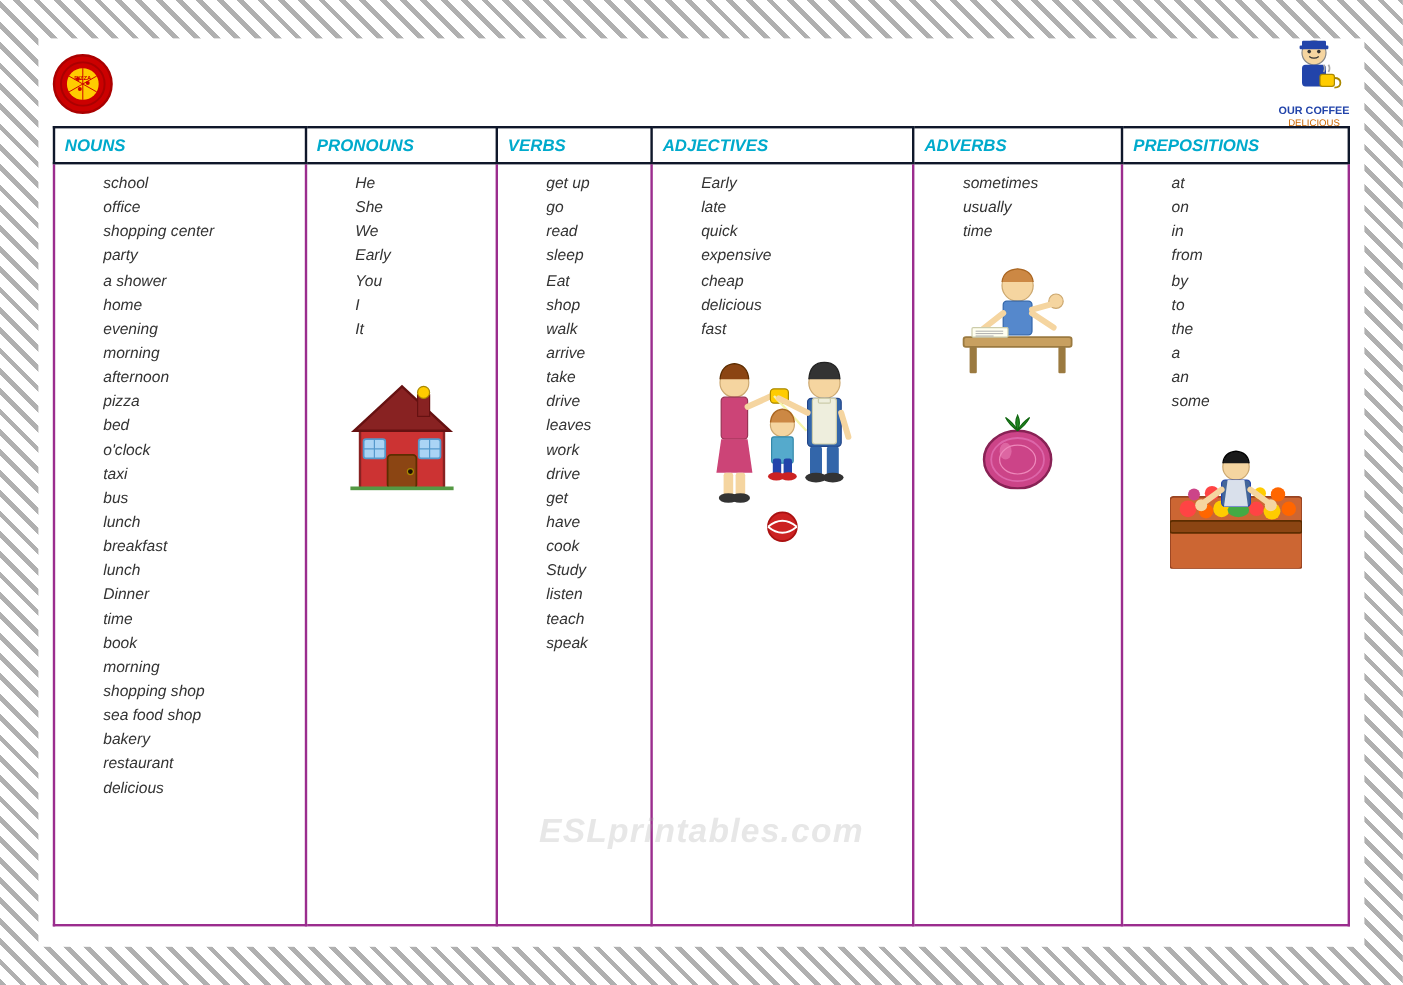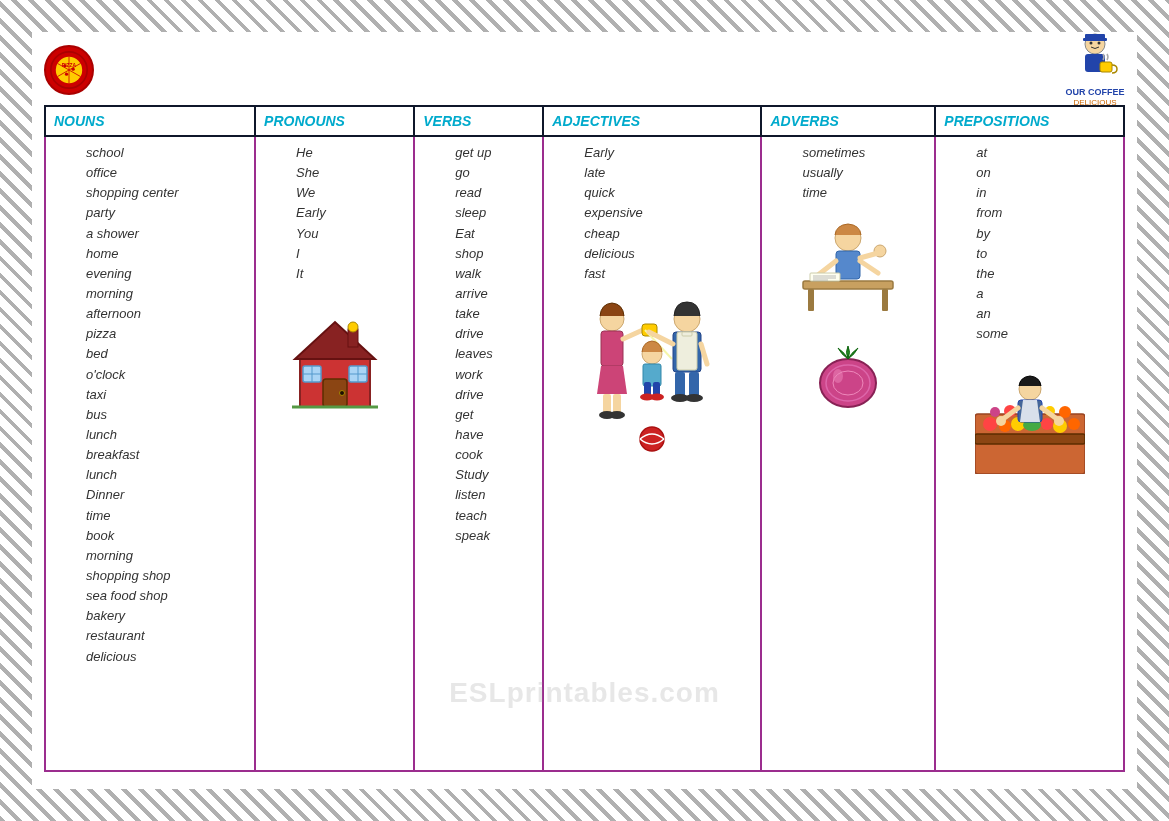--- a/index.html
+++ b/index.html
@@ -116,20 +116,21 @@
     .watermark {
       position: absolute;
       bottom: 80px;
       left: 50%;
       transform: translateX(-50%);
       font-size: 28px;
       font-weight: bold;
       color: rgba(160,160,160,0.25);
       pointer-events: none;
       white-space: nowrap;
+      font-style: italic;
       z-index: 10;
       letter-spacing: 1px;
     }
   </style>
 </head>
 <body>
 
 <div class="outer-border">
   <div class="inner-white">
 

